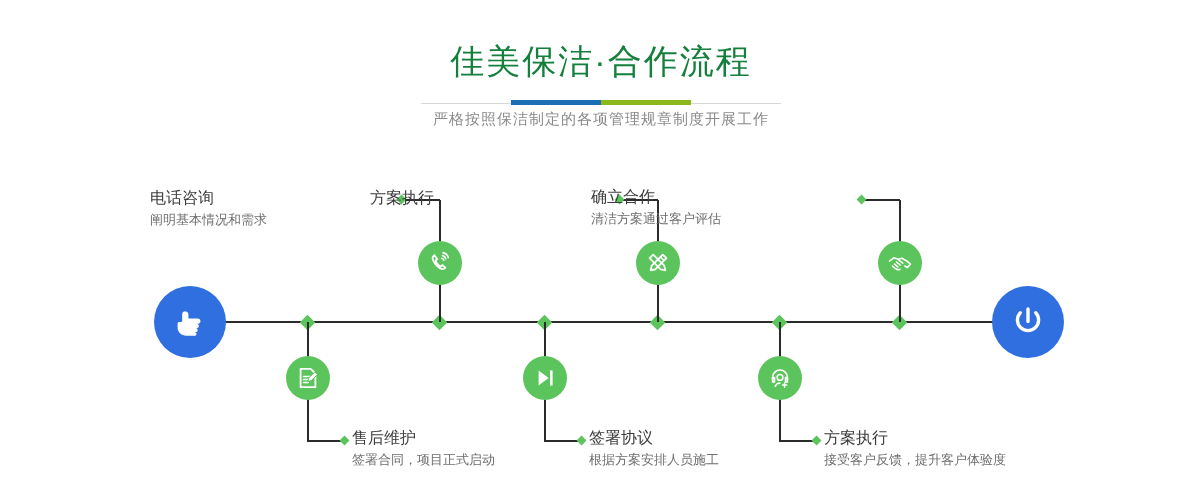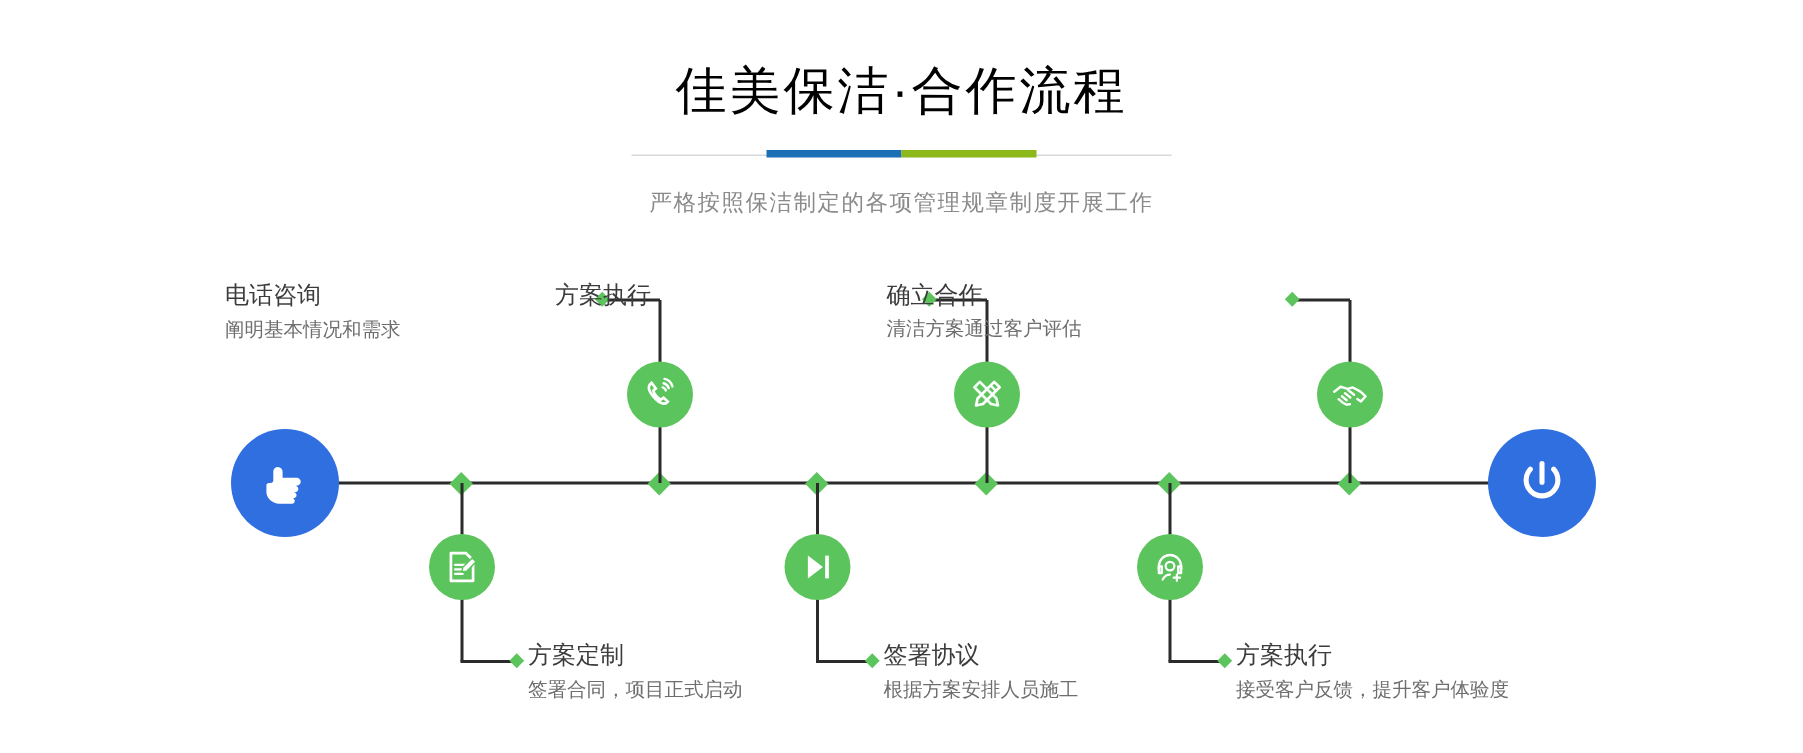--- a/index.html
+++ b/index.html
@@ -7,37 +7,37 @@
     width:1202px;height:502px;
     background:#ffffff;
     font-family:"Liberation Sans","DejaVu Sans",sans-serif;
     overflow:hidden;
   }
   .page{position:relative;width:1202px;height:502px;}
 
   
   .header{position:absolute;left:0;top:0;width:1202px;text-align:center;}
   .title{
-    font-size:34px;color:#000000;letter-spacing:2px;
+    font-size:34px;color:#15803d;letter-spacing:2px;
     font-weight:400;line-height:1;margin-top:44px;
   }
   .divider{
     position:relative;width:360px;height:6px;margin:22px auto 0 auto;
   }
   .divider .hair{
     position:absolute;left:0;top:2.5px;width:360px;height:1px;background:#d8d8d8;
   }
   .divider .seg-blue{
     position:absolute;left:90px;top:0;width:90px;height:5px;background:#1a6fb5;
   }
   .divider .seg-green{
     position:absolute;left:180px;top:0;width:90px;height:5px;background:#8cb81a;
   }
   .subtitle{
-    font-size:15px;color:#8a8a8a;margin-top:20px;letter-spacing:1px;
+    font-size:15px;color:#8a8a8a;margin-top:4px;letter-spacing:1px;
   }
 
   
   .timeline{position:absolute;left:0;top:0;width:1202px;height:502px;}
   .axis{
     position:absolute;left:188px;top:321px;width:830px;height:1.6px;background:#2b2b2b;
   }
 
   
   .endcap{
@@ -180,21 +180,21 @@
         <svg width="26" height="26" viewBox="0 0 26 26">
           <path fill="none" stroke="#ffffff" stroke-width="1.8" stroke-linejoin="round" d="M5.6 3.8h10.1l4.7 4.7v13.7H5.6z"></path>
           <line x1="8.4" y1="11.6" x2="15.4" y2="11.6" stroke="#ffffff" stroke-width="1.5" stroke-linecap="round"></line>
           <line x1="8.4" y1="14.6" x2="15.4" y2="14.6" stroke="#ffffff" stroke-width="1.5" stroke-linecap="round"></line>
           <line x1="8.4" y1="17.6" x2="13.4" y2="17.6" stroke="#ffffff" stroke-width="1.5" stroke-linecap="round"></line>
           <path fill="#ffffff" d="M19.8 6.9l2.6 2.6-6.3 6.3-3.1.5.5-3.1z" stroke="#5cc45c" stroke-width="1"></path>
         </svg>
       </span>
     </div>
     <div class="lbl down" style="left:352px;top:428px;width:260px;">
-      <div class="t">方案定制</div>
+      <div class="t">售后维护</div>
       <div class="d">签署合同，项目正式启动</div>
     </div>
 
     <div class="vline" style="left:544px;top:322px;height:119px;"></div>
     <div class="hline" style="left:544px;top:440px;width:36px;"></div>
     <div class="mk" style="left:578px;top:437px;"></div>
     <div class="bubble" style="left:523px;top:356px;">
       <span>
         <svg width="26" height="26" viewBox="0 0 26 26">
           <path fill="#ffffff" d="M6.6 5.4l10 7.6-10 7.6z"></path>

